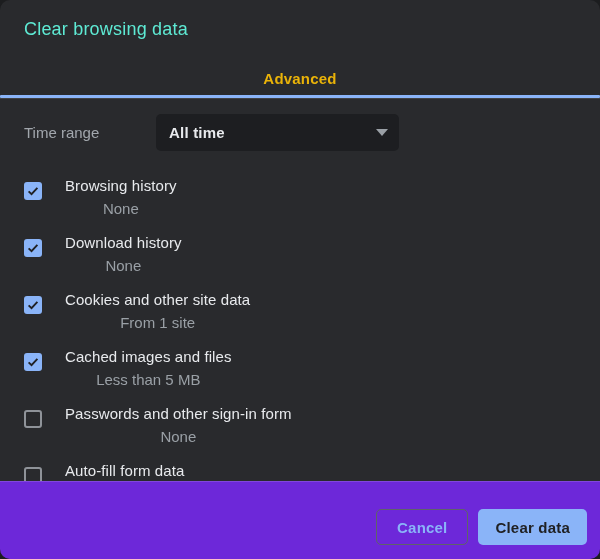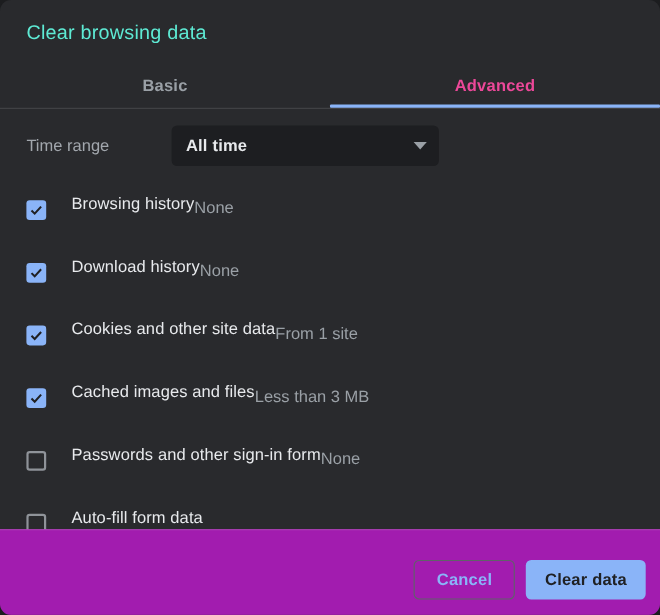--- a/index.html
+++ b/index.html
@@ -41,21 +41,21 @@
     flex: 1 1 50%;
     display: flex;
     align-items: center;
     justify-content: center;
     font-size: 15px;
     font-weight: 700;
     color: #9aa0a6;
     cursor: pointer;
     letter-spacing: 0.2px;
   }
-  .tab.active { color: #ec4899; }
+  .tab.active { color: #eab308; }
   .tab.active::after {
     content: "";
     position: absolute;
     left: 0; right: 0; bottom: 0;
     height: 3px;
     background: #8ab4f8;
     border-radius: 1px;
   }
   
   .time-row {
@@ -120,21 +120,21 @@
     display: flex;
     align-items: center;
     justify-content: center;
   }
   .checkbox svg { display: none; width: 14px; height: 14px; }
   .checkbox.checked {
     background: #8ab4f8;
     border: none;
   }
   .checkbox.checked svg { display: block; }
-  .item-text { display: flex; flex-direction: row; }
+  .item-text { display: flex; flex-direction: column; }
   .item-label {
     color: #e8eaed;
     font-size: 15px;
     font-weight: 500;
     line-height: 19px;
     letter-spacing: 0.1px;
   }
   .item-sub {
     color: #9aa0a6;
     font-size: 15px;
@@ -147,21 +147,21 @@
     position: absolute;
     left: 0; right: 0; bottom: 0;
     height: 78px;
     box-sizing: border-box;
     border-top: 1px solid rgba(255,255,255,0.14);
     display: flex;
     justify-content: flex-end;
     align-items: flex-start;
     padding: 27px 13px 0 0;
     gap: 10px;
-    background: #a21caf;
+    background: #6d28d9;
   }
   .btn {
     height: 36px;
     border-radius: 5px;
     font-family: "Liberation Sans", sans-serif;
     font-size: 15px;
     font-weight: 700;
     letter-spacing: 0.2px;
     cursor: pointer;
     display: flex;
@@ -185,23 +185,20 @@
 </head>
 <body>
 
 <div class="dialog">
 
   <div class="title-row">
     <span class="dialog-title">Clear browsing data</span>
   </div>
 
   <div class="tabs">
-    <div class="tab">
-      <span>Basic</span>
-    </div>
     <div class="tab active">
       <span>Advanced</span>
     </div>
   </div>
 
   <div class="time-row">
     <span class="time-label">Time range</span>
     <div class="select">
       <span class="select-value">All time</span>
       <span class="caret"></span>
@@ -247,21 +244,21 @@
     </div>
 
     <div class="item">
       <span class="checkbox checked">
         <svg viewBox="0 0 24 24">
             <path d="M4.5 12.5l5 5 10-11" fill="none" stroke="#202124" stroke-width="3.2"></path>
           </svg>
       </span>
       <div class="item-text">
         <div class="item-label">Cached images and files</div>
-        <div class="item-sub">Less than 3 MB</div>
+        <div class="item-sub">Less than 5 MB</div>
       </div>
     </div>
 
     <div class="item">
       <span class="checkbox">
         
       </span>
       <div class="item-text">
         <div class="item-label">Passwords and other sign-in form</div>
         <div class="item-sub">None</div>

